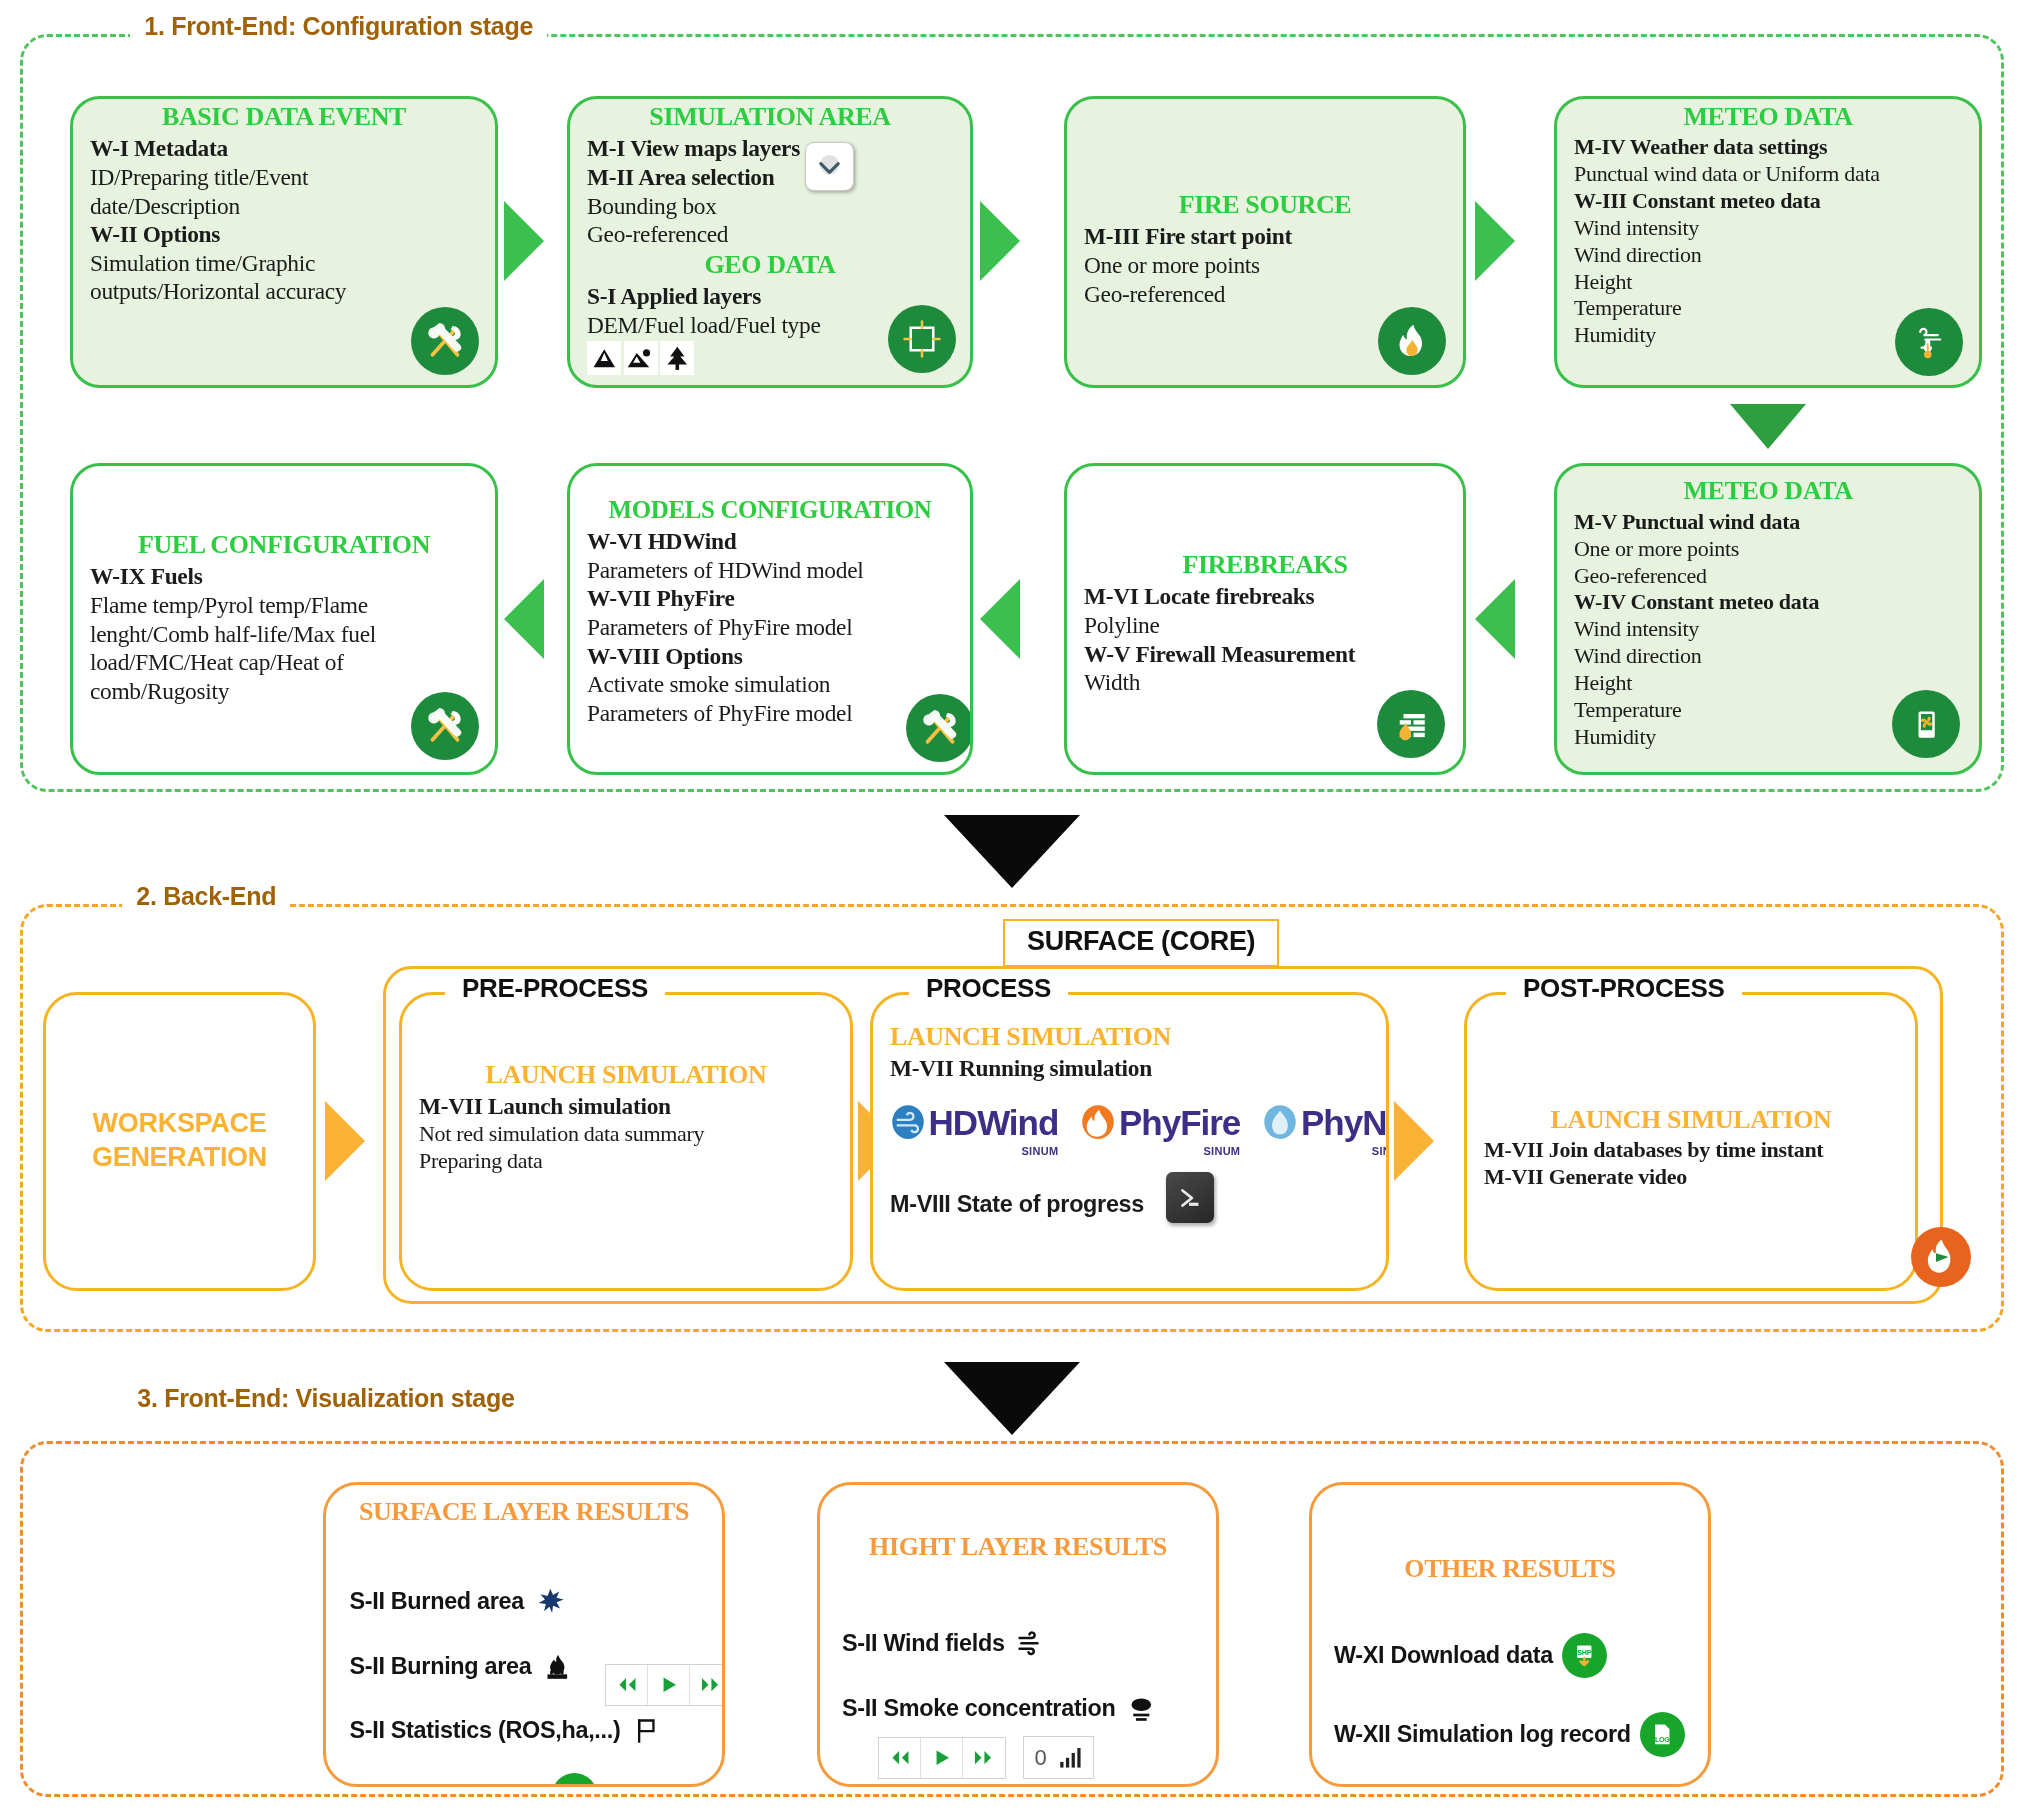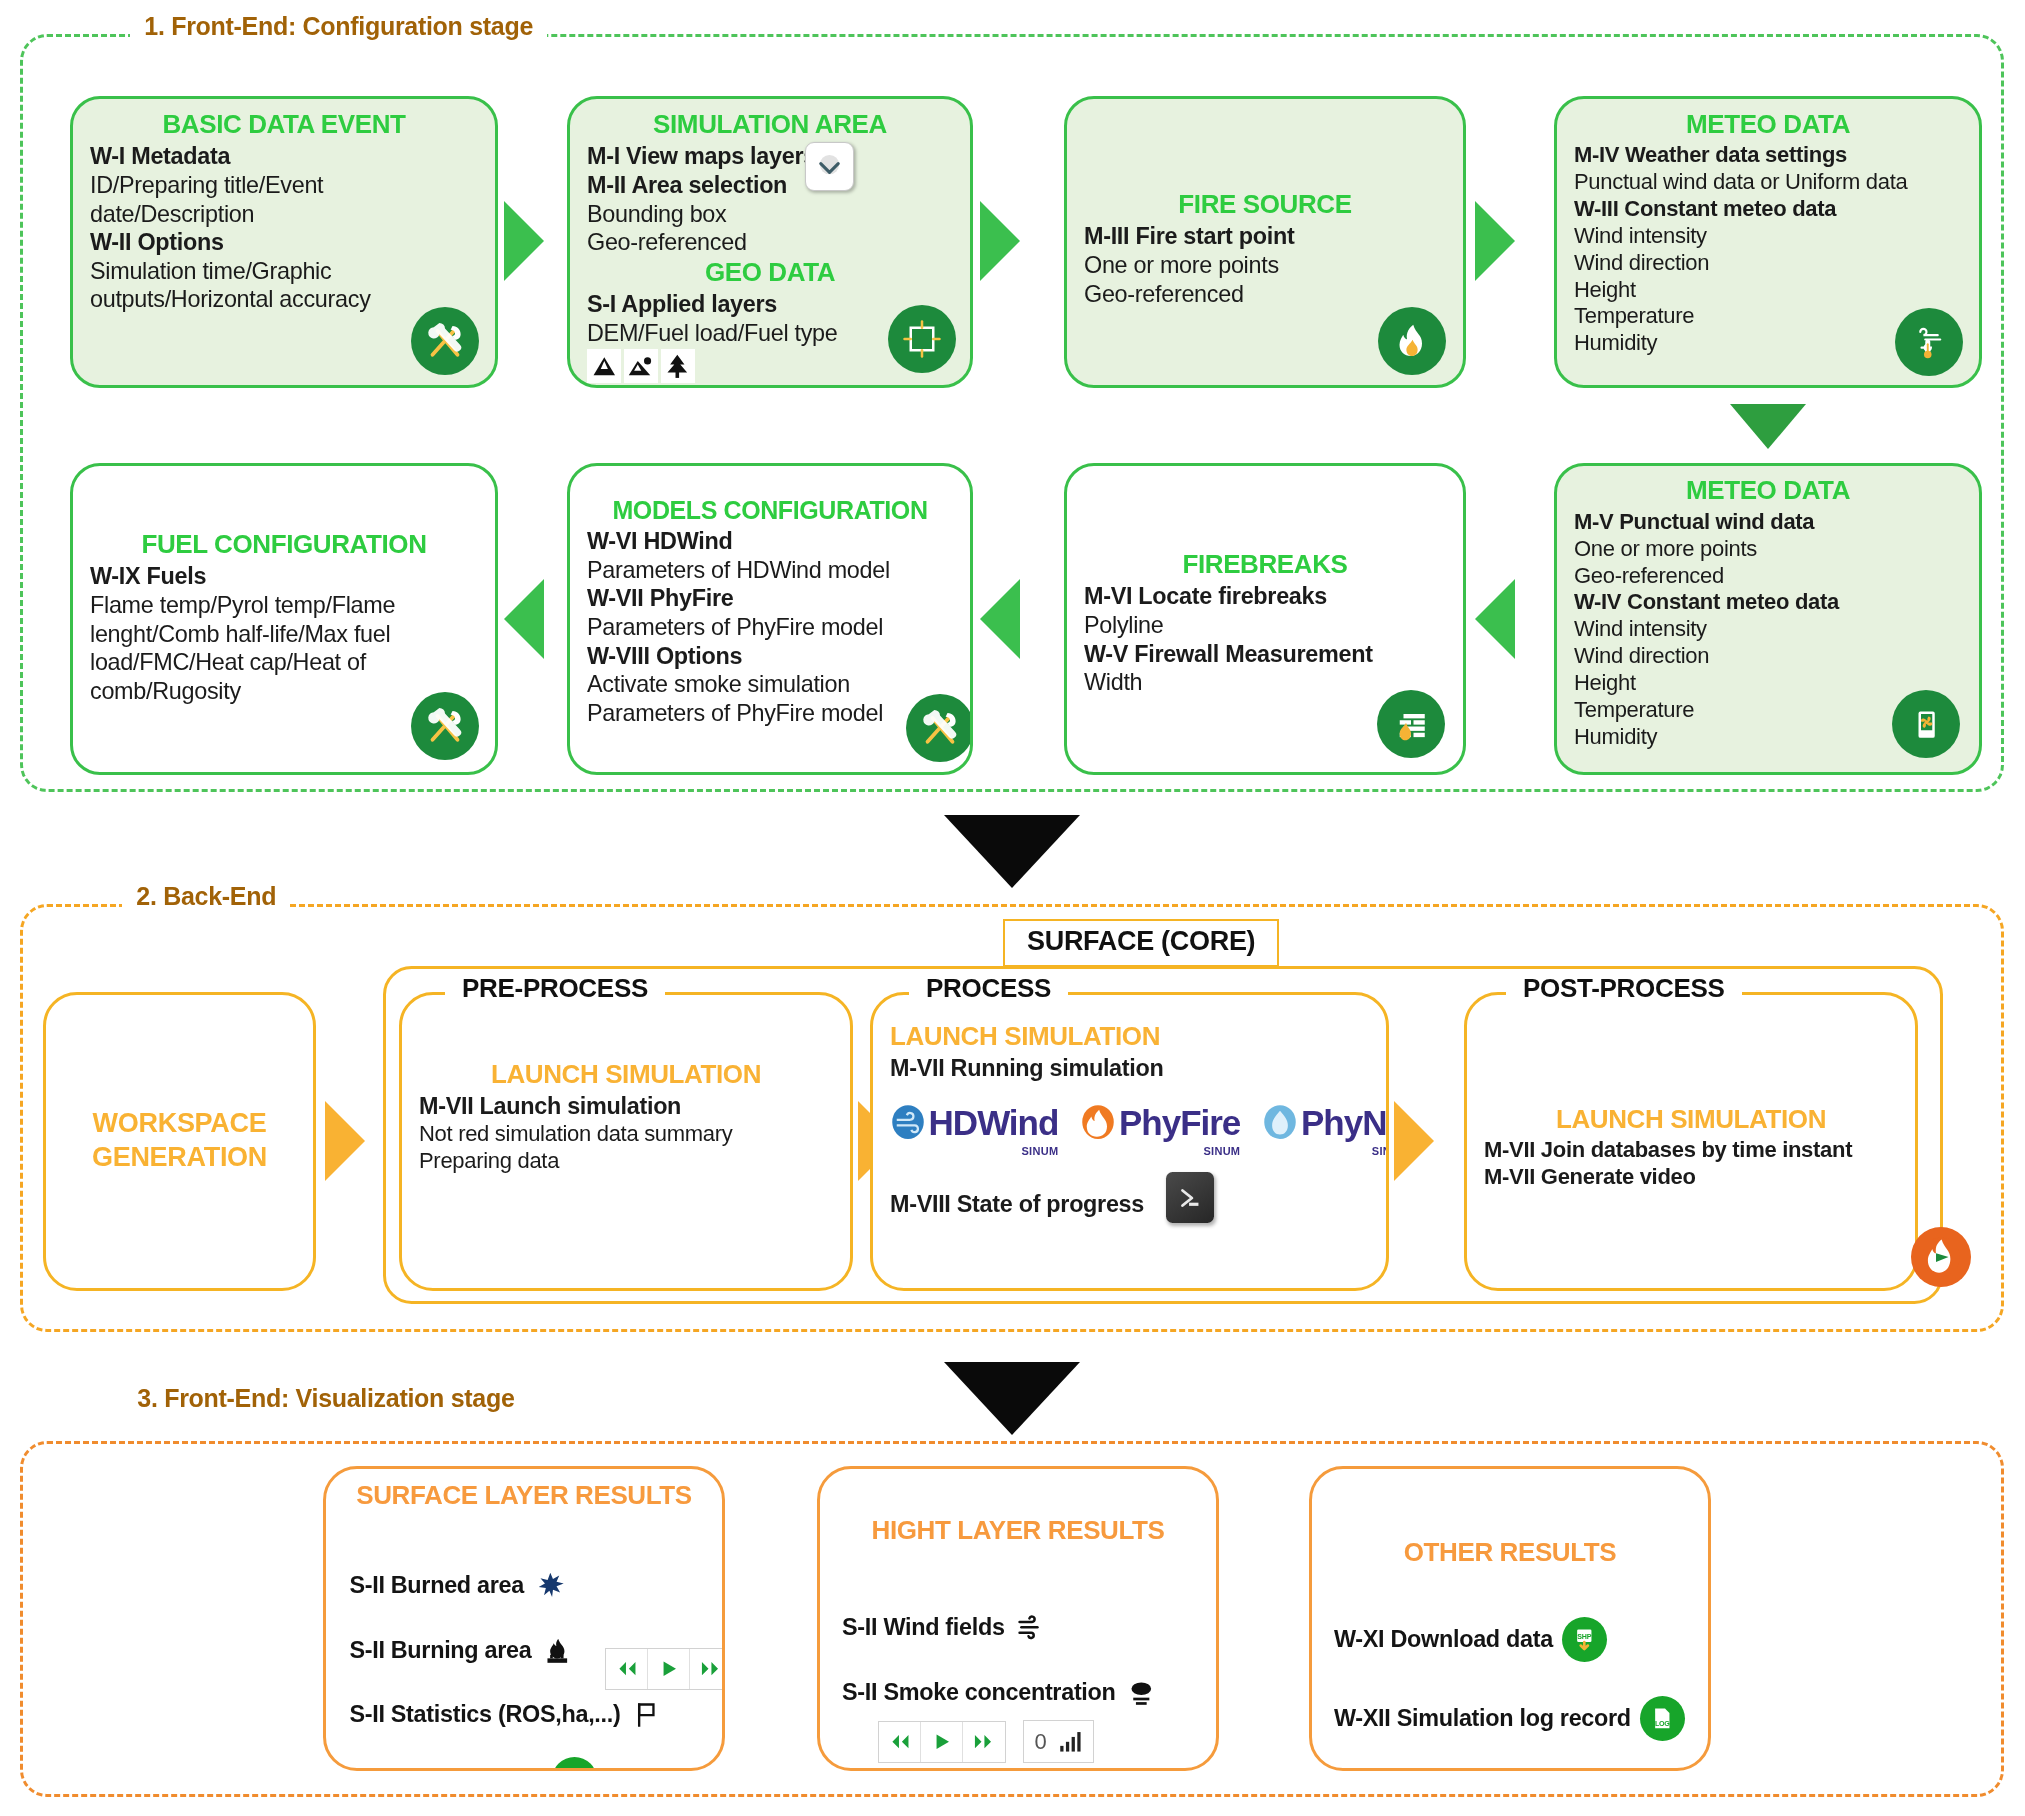--- a/index.html
+++ b/index.html
@@ -22,30 +22,30 @@
     letter-spacing:-0.3px; z-index:20;
   }
 
   
   .card {
     position:absolute; border-radius:30px; border:3.2px solid #39c04a;
     background:#e7f2df; overflow:hidden;
   }
   .card.white { background:#ffffff; }
   .card.amber { border-color:#f5b424; background:#ffffff; border-radius:34px; }
-  .card.orange{ border-color:#f59b3c; background:#ffffff; border-radius:34px; }
+  .card.orange{ border-color:#f59b3c; background:#ffffff; border-radius:34px;margin-top:16px; }
 
   .card-title {
     text-align:center; color:#2ecc40; font-weight:bold;
     font-size:26px; letter-spacing:-0.4px; margin:0 0 2.6px 0; line-height:1.15;
   }
   .card-title.amber { color:#f9b234; }
   .card-title.orange{ color:#f79a3e; }
 
-  .card-body { padding:11px 17px; position:relative; height:100%; }
+  .card-body { padding:3px 17px; position:relative; height:100%;font-family:Liberation Serif, serif; }
   .ln { font-size:23.4px; line-height:1.22; color:#1b1b1b; letter-spacing:-0.3px; white-space:nowrap;}
   .ln.b { font-weight:bold; }
 
   
   .arrow-r, .arrow-l {
     position:absolute; width:0; height:0;
   }
   .arrow-r { border-top:40px solid transparent; border-bottom:40px solid transparent; border-left:40px solid #3bbf4e; }
   .arrow-l { border-top:40px solid transparent; border-bottom:40px solid transparent; border-right:40px solid #3bbf4e; }
   .arrow-d { position:absolute; width:0; height:0;

